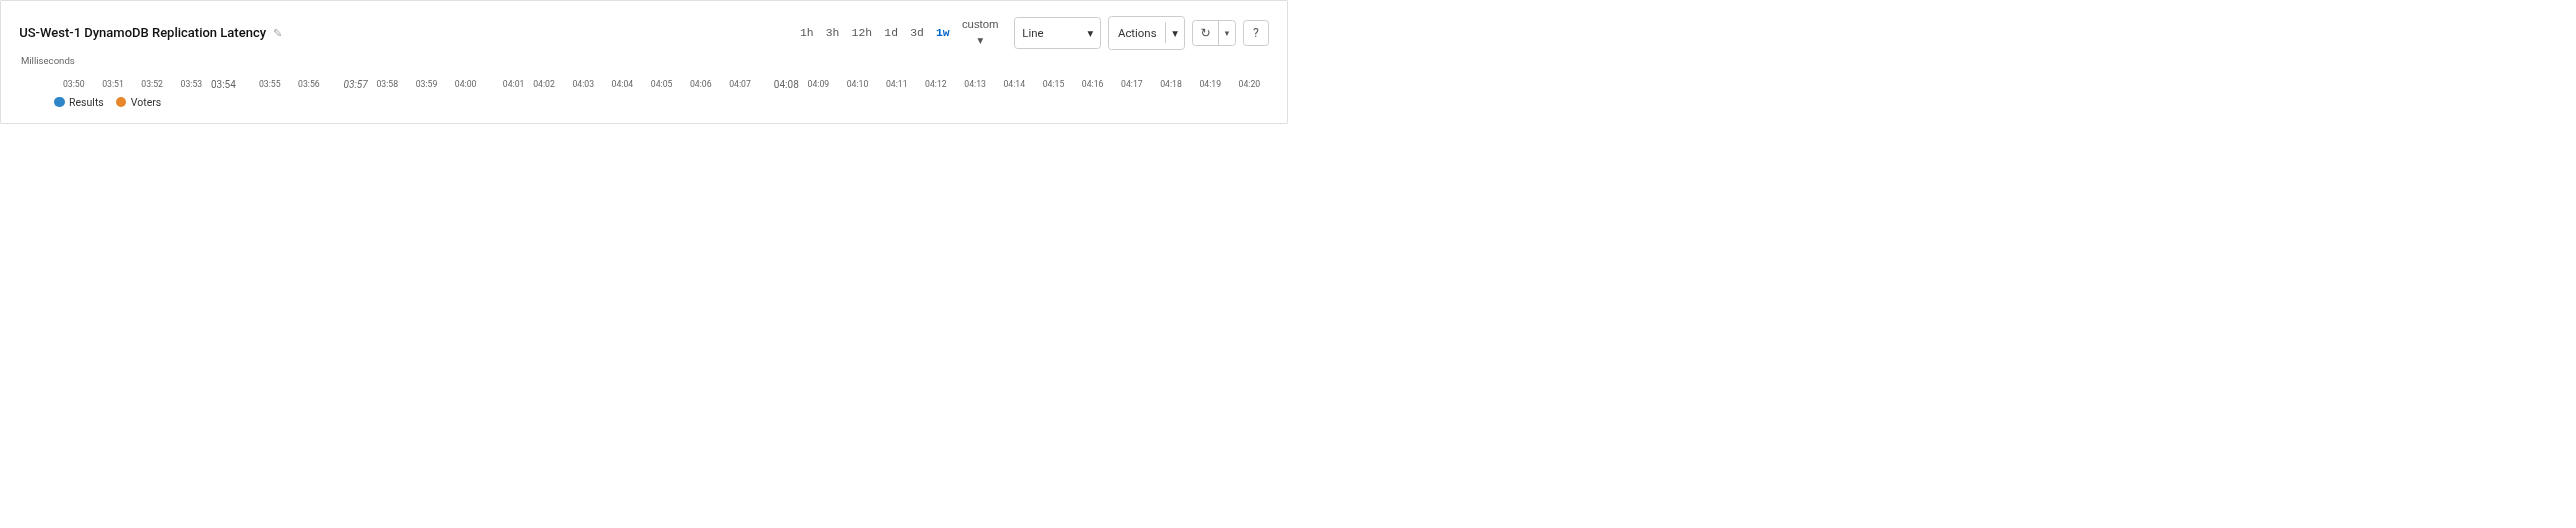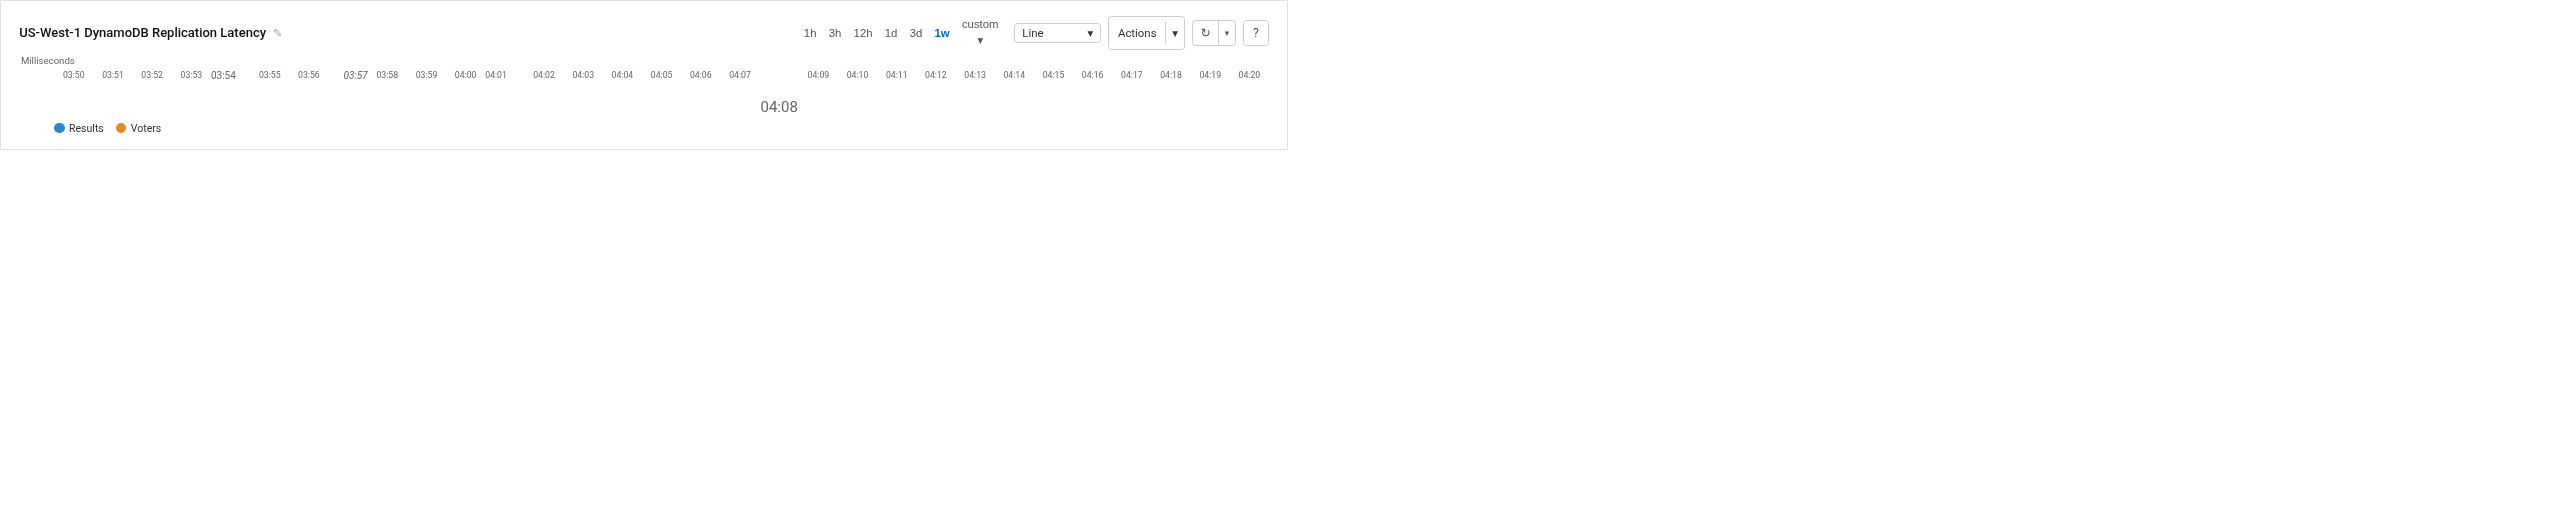--- a/index.html
+++ b/index.html
@@ -51,20 +51,21 @@
       margin-right: 5.2px;
     }
     .time-btn {
       background: none;
       border: none;
       cursor: pointer;
       font-size: 11.4px;
       color: #555;
       padding: 1.7px 3.5px;
       border-radius: 2.6px;
+      font-family: Liberation Mono, monospace;
     }
     .time-btn.active {
       color: #0066cc;
       font-weight: 600;
     }
     .custom-btn {
       background: none;
       border: none;
       cursor: pointer;
       font-size: 11.4px;
@@ -78,21 +79,21 @@
     .dropdown-select {
       display: flex;
       align-items: center;
       border: 0.9px solid #ccc;
       border-radius: 3.5px;
       padding: 3.5px 7px;
       cursor: pointer;
       font-size: 11.4px;
       background: #fff;
       gap: 10px;
-      height: 20px;
+      height: 32px;
       min-width: 87px;
       justify-content: space-between;
     }
     .actions-btn {
       display: flex;
       align-items: center;
       border: 0.9px solid #ccc;
       border-radius: 3.5px;
       height: 34px;
       cursor: pointer;
@@ -167,21 +168,21 @@
       font-size: 14px;
       cursor: pointer;
       margin-left: 5.2px;
     }
     .chart-area {
       padding: 0 12.2px 8.7px 12.2px;
     }
     .y-axis-label {
       font-size: 9.6px;
       color: #666;
-      margin-bottom: 1px;
+      margin-bottom: 10px;
       padding-left: 1.7px;
     }
     .chart-wrapper {
       position: relative;
       width: 100%;
       height: 171px;
     }
     svg.chart-svg {
       width: 100%;
       height: 100%;
@@ -263,28 +264,28 @@
         <span style="font-size: 8.7px; color: rgb(102, 102, 102); flex: 1 1 0%; text-align: center;">03:51</span>
         <span style="font-size: 8.7px; color: rgb(102, 102, 102); flex: 1 1 0%; text-align: center;">03:52</span>
         <span style="font-size: 8.7px; color: rgb(102, 102, 102); flex: 1 1 0%; text-align: center;">03:53</span>
         <span style="font-size: 10px; color: rgb(102, 102, 102); flex: 1 1 0%; text-align: left;">03:54</span>
         <span style="font-size: 8.7px; color: rgb(102, 102, 102); flex: 1 1 0%; text-align: center;">03:55</span>
         <span style="font-size: 8.7px; color: rgb(102, 102, 102); flex: 1 1 0%; text-align: center;">03:56</span>
         <span style="font-size: 10px; color: rgb(102, 102, 102); flex: 1 1 0%; text-align: right; font-style: italic;">03:57</span>
         <span style="font-size: 8.7px; color: rgb(102, 102, 102); flex: 1 1 0%; text-align: center;">03:58</span>
         <span style="font-size: 8.7px; color: rgb(102, 102, 102); flex: 1 1 0%; text-align: center;">03:59</span>
         <span style="font-size: 8.7px; color: rgb(102, 102, 102); flex: 1 1 0%; text-align: center;">04:00</span>
-        <span style="font-size: 8.7px; color: rgb(102, 102, 102); flex: 1 1 0%; text-align: left;">04:01</span>
+        <span style="font-size: 8.7px; color: rgb(102, 102, 102); flex: 1 1 0%; text-align: right;">04:01</span>
         <span style="font-size: 8.7px; color: rgb(102, 102, 102); flex: 1 1 0%; text-align: center;">04:02</span>
         <span style="font-size: 8.7px; color: rgb(102, 102, 102); flex: 1 1 0%; text-align: center;">04:03</span>
         <span style="font-size: 8.7px; color: rgb(102, 102, 102); flex: 1 1 0%; text-align: center;">04:04</span>
         <span style="font-size: 8.7px; color: rgb(102, 102, 102); flex: 1 1 0%; text-align: center;">04:05</span>
         <span style="font-size: 8.7px; color: rgb(102, 102, 102); flex: 1 1 0%; text-align: center;">04:06</span>
         <span style="font-size: 8.7px; color: rgb(102, 102, 102); flex: 1 1 0%; text-align: center;">04:07</span>
-        <span style="font-size: 15px; color: rgb(102, 102, 102); flex: 1 1 0%; text-align: center; margin-top: 28px;">04:08</span>
+        <span style="font-size: 10px; color: rgb(102, 102, 102); flex: 1 1 0%; text-align: right;">04:08</span>
         <span style="font-size: 8.7px; color: rgb(102, 102, 102); flex: 1 1 0%; text-align: center;">04:09</span>
         <span style="font-size: 8.7px; color: rgb(102, 102, 102); flex: 1 1 0%; text-align: center;">04:10</span>
         <span style="font-size: 8.7px; color: rgb(102, 102, 102); flex: 1 1 0%; text-align: center;">04:11</span>
         <span style="font-size: 8.7px; color: rgb(102, 102, 102); flex: 1 1 0%; text-align: center;">04:12</span>
         <span style="font-size: 8.7px; color: rgb(102, 102, 102); flex: 1 1 0%; text-align: center;">04:13</span>
         <span style="font-size: 8.7px; color: rgb(102, 102, 102); flex: 1 1 0%; text-align: center;">04:14</span>
         <span style="font-size: 8.7px; color: rgb(102, 102, 102); flex: 1 1 0%; text-align: center;">04:15</span>
         <span style="font-size: 8.7px; color: rgb(102, 102, 102); flex: 1 1 0%; text-align: center;">04:16</span>
         <span style="font-size: 8.7px; color: rgb(102, 102, 102); flex: 1 1 0%; text-align: center;">04:17</span>
         <span style="font-size: 8.7px; color: rgb(102, 102, 102); flex: 1 1 0%; text-align: center;">04:18</span>

